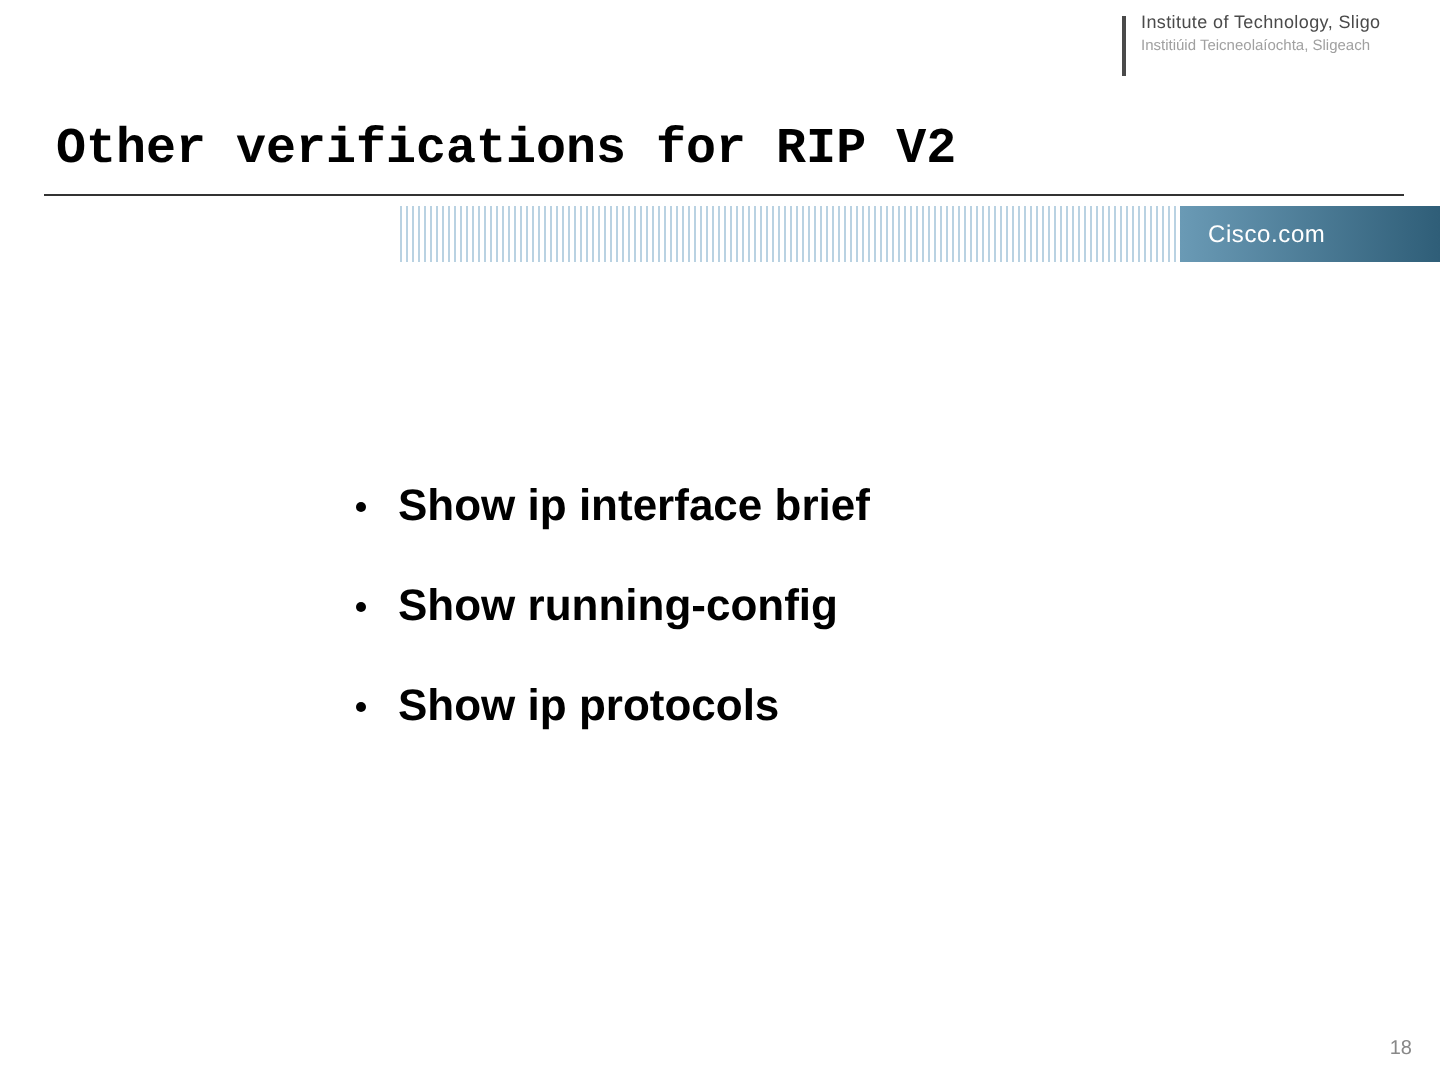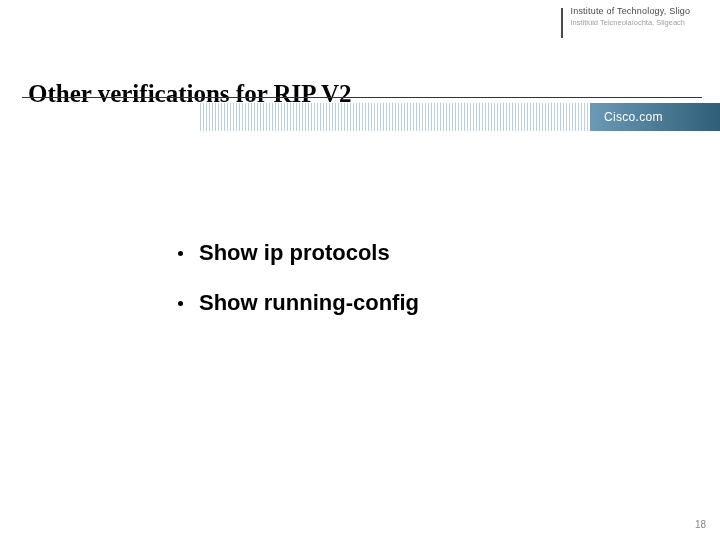--- a/index.html
+++ b/index.html
@@ -20,22 +20,21 @@
   .top-logo-region .line1 { font-size: 9px; color: #4a4a4a; letter-spacing: 0.2px; }
   .top-logo-region .line2 { font-size: 7.5px; color: #a0a0a0; margin-top: 2px; }
 
   .slide-title {
     position: absolute;
     top: 60px;
     left: 28px;
     font-size: 25px;
     font-weight: bold;
     color: #000;
-    font-family: Liberation Serif, serif;
-    margin-top: 20px;
+    font-family: Liberation Mono, monospace;
   }
   .title-underline {
     position: absolute;
     top: 97px;
     left: 22px;
     width: 680px;
     height: 1px;
     background: #333;
   }
 
@@ -125,21 +124,25 @@
   <div class="left-spacer"></div>
   <div class="hatch"></div>
   <div class="solid">
     <span class="cisco-logo-text">Cisco.com</span>
   </div>
 </div>
 
 <div class="content">
   <div class="bullet-item">
     <div class="bullet-dot"></div>
-    <div class="bullet-text">Show ip protocols</div>
+    <div class="bullet-text">Show ip interface brief</div>
   </div>
   <div class="bullet-item">
     <div class="bullet-dot"></div>
     <div class="bullet-text">Show running-config</div>
+  </div>
+  <div class="bullet-item">
+    <div class="bullet-dot"></div>
+    <div class="bullet-text">Show ip protocols</div>
   </div>
 </div>
 
 <div class="page-number">18</div>
 
 </body></html>

